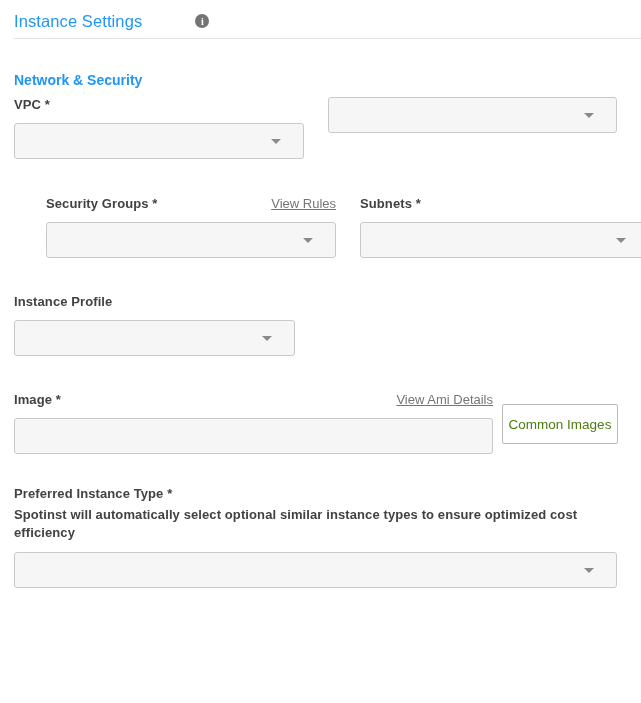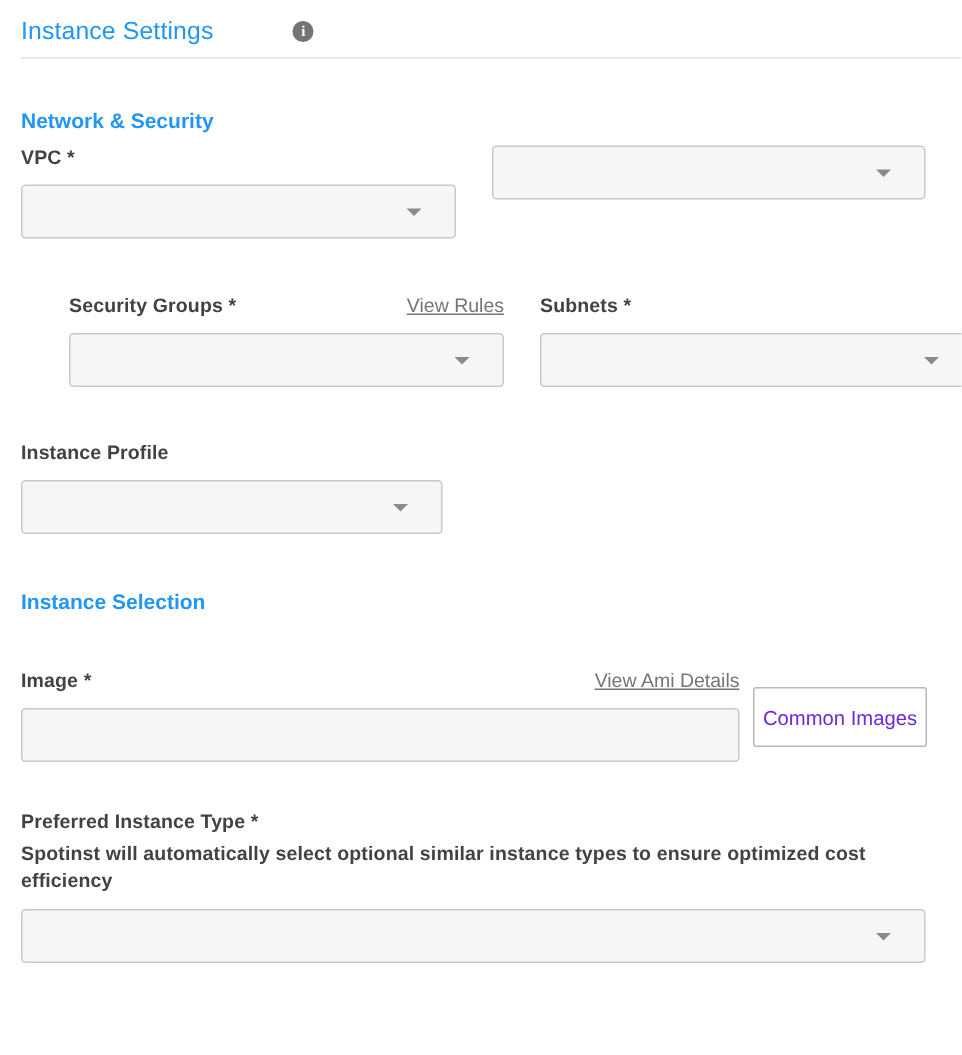--- a/index.html
+++ b/index.html
@@ -144,21 +144,21 @@
     outline: none;
   }
   .common-images-btn {
     margin-left: 9px;
     margin-bottom: -2px;
     width: 116px;
     height: 40px;
     background: #ffffff;
     border: 1px solid #b9b9b9;
     border-radius: 2px;
-    color: #6d28d9;
+    color: #4d7c0f;
     font-size: 13.5px;
     font-family: "Liberation Sans", sans-serif;
     cursor: pointer;
     white-space: nowrap;
     padding: 0;
   }
 
   
   .pit-label { margin-bottom: 5px; }
   .pit-description {
@@ -228,21 +228,20 @@
       <div class="label-row">
         <span class="field-label">Instance Profile</span>
       </div>
       <div class="dropdown narrow">
         <span class="dropdown-value"></span>
         <span class="caret"></span>
       </div>
     </div>
   </div>
 
-  <h2 class="section-heading heading-is">Instance Selection</h2>
 
 
   <div class="row-image">
     <div class="image-main">
       <div class="label-row">
         <span class="field-label">Image *</span>
         <a class="link">View Ami Details</a>
       </div>
       <input type="text" class="text-field" value="" style="">
     </div>

